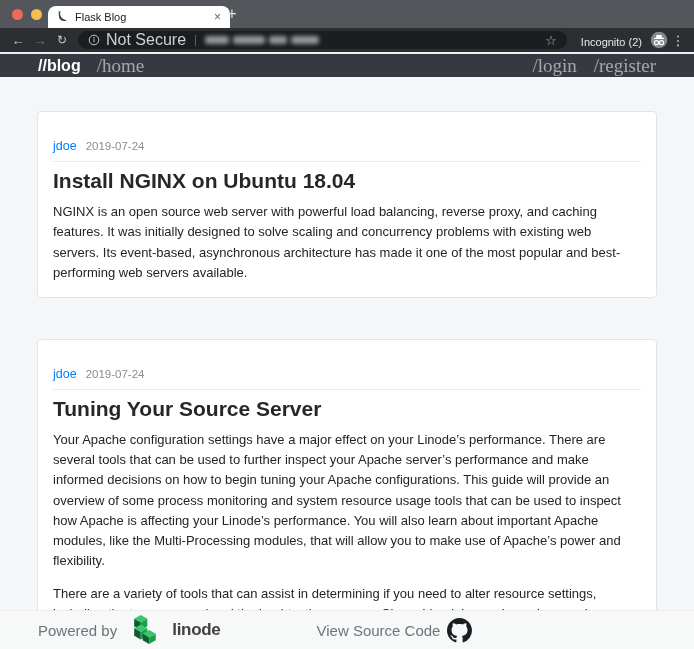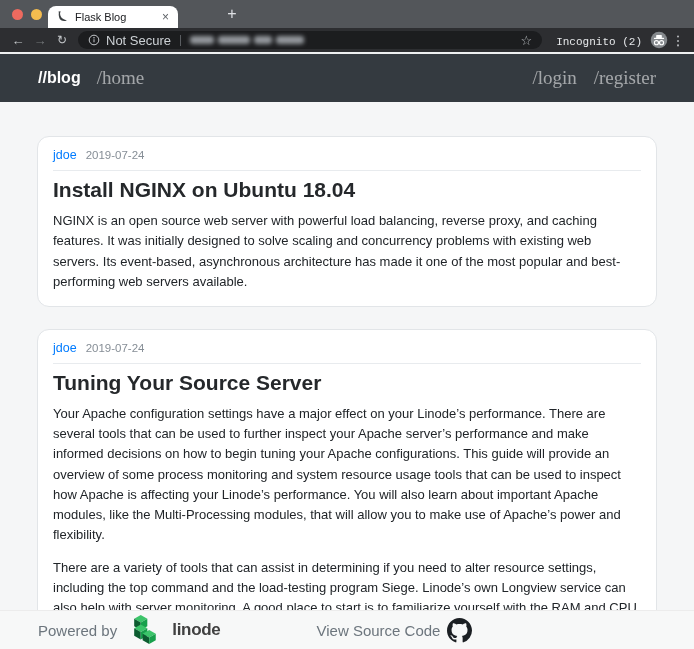--- a/index.html
+++ b/index.html
@@ -6,56 +6,56 @@
   html,body { width:694px; height:649px; overflow:hidden; }
   body { font-family:"Liberation Sans", sans-serif; background:#f5f6f7; position:relative; }
 
   
   .tabstrip { height:28px; background:#53565a; position:relative; }
   .traffic { position:absolute; top:9px; left:12px; display:flex; gap:8px; }
   .traffic span { width:11px; height:11px; border-radius:50%; display:block; }
   .dot-red { background:#ee6a5f; }
   .dot-yellow { background:#f5bd4f; }
   .dot-green { background:#61c454; }
-  .tab { position:absolute; left:48px; top:6px; width:130px; height:22px; background:#ffffff;
+  .tab { position:absolute; left:48px; top:6px; width:182px; height:22px; background:#ffffff;
          border-radius:8px 8px 0 0; display:flex; align-items:center; padding:0 9px; gap:6px; }
   .tab-title { flex:1; font-size:11px; color:#202124; white-space:nowrap; overflow:hidden; }
   .tab-close { font-size:12px; color:#5f6368; line-height:1; cursor:default; }
   .newtab { position:absolute; left:221px; top:3px; color:#dfe1e5; font-size:16px; width:22px; height:22px;
             display:flex; align-items:center; justify-content:center; }
 
   .toolbar { height:24px; background:#2d2e31; display:flex; align-items:center; padding:0 8px; gap:2px; }
   .navbtn { width:20px; text-align:center; font-size:13px; line-height:1; }
   .btn-back { color:#c6c9cc; }
   .btn-forward { color:#74777a; }
   .btn-reload { color:#c6c9cc; font-size:12px; }
   .omnibox { flex:1; height:18px; background:#1c1d1f; border-radius:9px; margin:0 8px 0 4px;
              display:flex; align-items:center; padding:0 10px; gap:6px; }
-  .notsecure { font-size:13px; color:#cdd1d5; white-space:nowrap;text-align:center; }
+  .notsecure { font-size:16px; color:#cdd1d5; white-space:nowrap;text-align:center; }
   .omni-divider { width:1px; height:11px; background:#5a5d61; margin:0 3px; }
   .url-redacted { display:flex; gap:4px; align-items:center; filter:blur(2px); }
   .url-redacted i { display:block; height:8px; border-radius:3px; background:#94989d; }
   .star { margin-left:auto; color:#b9bdc1; font-size:13px; line-height:1; }
-  .incog-label { font-size:11px; color:#e6e8ea; margin:4px 6px 0 4px; white-space:nowrap;font-family:Liberation Mono, monospace; }
+  .incog-label { font-size:11px; color:#e6e8ea; margin:4px 6px 0 4px; white-space:nowrap; }
   .incog-avatar { width:18px; height:18px; }
   .menu-dots { color:#dfe1e5; font-size:13px; width:16px; text-align:center; }
 
   .page-divider { height:2px; background:#eef0f1; }
 
   
-  .navbar { height:48px; background:#343a40; display:flex; align-items:center; padding:0 38px; }
+  .navbar { height:23px; background:#343a40; display:flex; align-items:center; padding:0 38px; }
   .brand { color:#ffffff; font-weight:bold; font-size:16px; margin-right:16px; }
   .navlink { color:rgba(255,255,255,0.55); font-size:19px;font-family:Liberation Serif, serif; }
   .nav-right { margin-left:auto; display:flex; gap:17px; }
 
   
   .content { padding-top:34px; height:561px; overflow:hidden; }
   .container { width:620px; margin:0 auto; }
-  .post-card { background:#ffffff; border:1px solid #e2e5e8; border-radius:12px;
-               padding:11px 15px 14px 15px; margin-bottom:22px; }
+  .post-card { background:#ffffff; border:1px solid #e2e5e8; border-radius:4px;
+               padding:27px 15px 14px 15px; margin-bottom:41px; }
   .post-meta { display:flex; align-items:baseline; gap:9px; }
   .post-author { color:#007bff; font-size:12.5px; text-decoration:none; }
   .post-date { color:#868e96; font-size:11.5px; }
   .post-card hr { border:none; border-top:1px solid #e8ebee; margin:8px 0 5px 0; }
   .post-title { font-size:21px; font-weight:600; color:#25282b; line-height:1.3; margin:2px 0 8px 0; }
   .post-body p { font-size:13px; color:#212529; line-height:1.55; margin-bottom:13px; }
   .post-body p:last-child { margin-bottom:0; }
 
   
   .footer { position:fixed; left:0; right:0; bottom:0; height:39px; background:#f7f8f8;

